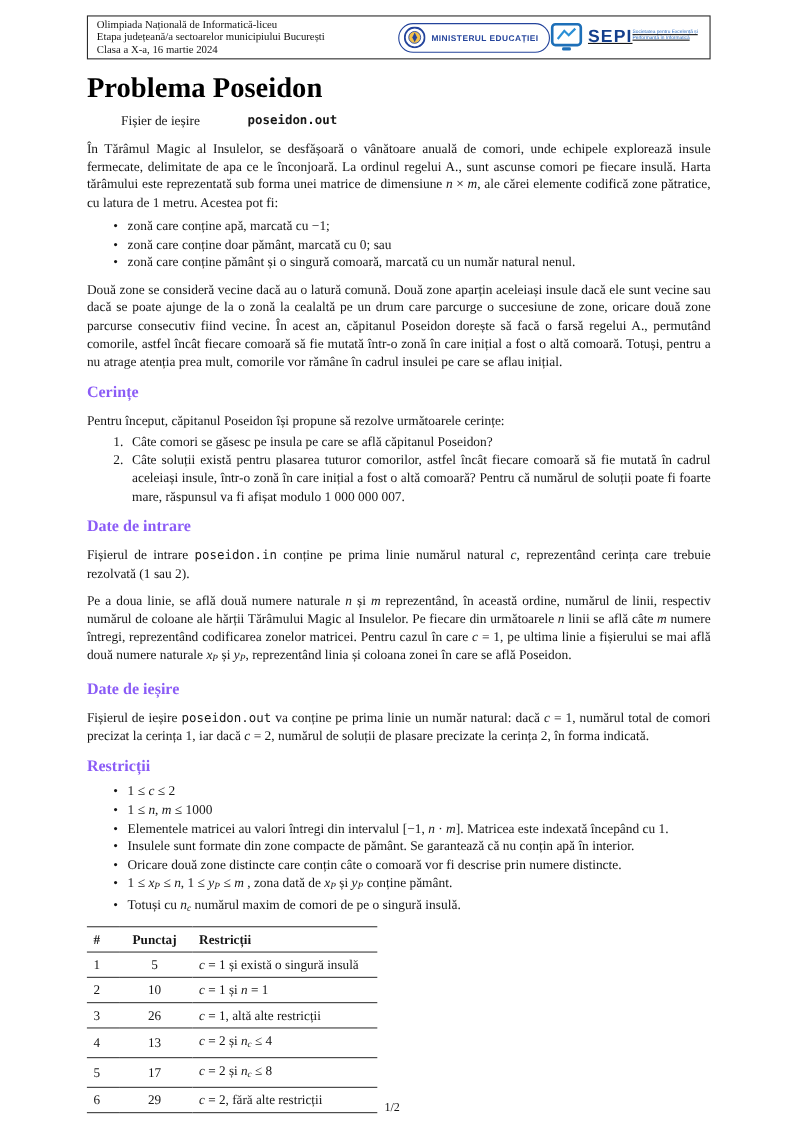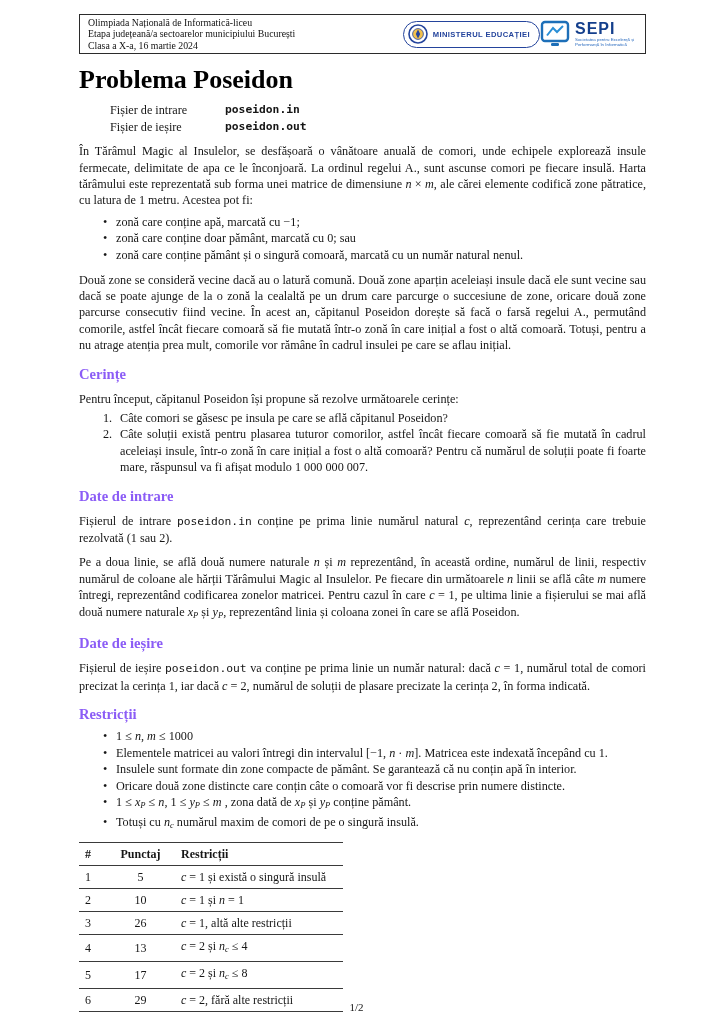--- a/index.html
+++ b/index.html
@@ -8,21 +8,21 @@
   .page { position:relative; width:725px; height:1024px; background:#ffffff; padding:14px 79px 0 79px; color:#161616; overflow:hidden; }
 
   
   .header-box { border:1px solid #2b2b2b; height:40px; display:flex; justify-content:space-between; align-items:center; padding:3px 8px 3px 8px; }
   .header-lines { display:flex; flex-direction:column; justify-content:center; }
   .hline { font-size:9.8px; line-height:11.6px; color:#111; }
   .logos { display:flex; align-items:center; gap:0; }
   .ministry-badge { display:flex; align-items:center; gap:5px; border:1.6px solid #24449c; border-radius:15px; padding:2px 9px 2px 4px; height:27px; background:#fff; }
   .ministry-badge span { font-family:"Liberation Sans", sans-serif; font-size:7.6px; font-weight:bold; color:#24449c; letter-spacing:0.4px; white-space:nowrap; }
   .sepi { display:flex; align-items:center; gap:5px; }
-  .sepi-text { display:flex; flex-direction:column; }
+  .sepi-text { display:flex; flex-direction:row;text-decoration:underline; }
   .sepi-name { font-family:"Liberation Sans", sans-serif; font-weight:bold; font-size:16px; line-height:16px; color:#143f8c; letter-spacing:1px; }
   .sepi-sub { font-family:"Liberation Sans", sans-serif; font-size:4.4px; line-height:5px; color:#2a6bbf; width:62px; }
 
   
   h1 { font-size:26px; line-height:26px; font-weight:bold; margin-top:13px; color:#000; }
   .files { margin-top:9px; margin-left:31px; }
   .file-row { display:flex; font-size:12.2px; line-height:16.6px; }
   .file-label { width:115px; }
   .mono { font-family:"DejaVu Sans Mono","Liberation Mono",monospace; font-size:11.3px; }
   .file-value { font-weight:bold; }
@@ -82,24 +82,20 @@
           <div class="sepi-sub">Societatea pentru Excelență și Performanță în Informatică</div>
         </div>
       </div>
     </div>
   </div>
 
   <h1>Problema Poseidon</h1>
 
   <div class="files">
     <div class="file-row">
-      <span class="file-label">Fișier de intrare</span>
-      <span class="file-value mono">poseidon.in</span>
-    </div>
-    <div class="file-row">
       <span class="file-label">Fișier de ieșire</span>
       <span class="file-value mono">poseidon.out</span>
     </div>
   </div>
 
   <p><span>În Tărâmul Magic al Insulelor, se desfășoară o vânătoare anuală de comori, unde echipele explorează insule fermecate, delimitate de apa ce le înconjoară. La ordinul regelui A., sunt ascunse comori pe fiecare insulă. Harta tărâmului este reprezentată sub forma unei matrice de dimensiune </span><span class="mi">n</span><span> × </span><span class="mi">m</span><span>, ale cărei elemente codifică zone pătratice, cu latura de 1 metru. Acestea pot fi:</span></p>
 
   <ul class="bullets">
     <li>zonă care conține apă, marcată cu −1;</li>
     <li>zonă care conține doar pământ, marcată cu 0; sau</li>
@@ -117,20 +113,21 @@
 
   <h2>Date de intrare</h2>
   <p><span>Fișierul de intrare </span><span class="mono">poseidon.in</span><span> conține pe prima linie numărul natural </span><span class="mi">c</span><span>, reprezentând cerința care trebuie rezolvată (1 sau 2).</span></p>
   <p><span>Pe a doua linie, se află două numere naturale </span><span class="mi">n</span><span> și </span><span class="mi">m</span><span> reprezentând, în această ordine, numărul de linii, respectiv numărul de coloane ale hărții Tărâmului Magic al Insulelor. Pe fiecare din următoarele </span><span class="mi">n</span><span> linii se află câte </span><span class="mi">m</span><span> numere întregi, reprezentând codificarea zonelor matricei. Pentru cazul în care </span><span class="mi">c</span><span> = 1, pe ultima linie a fișierului se mai află două numere naturale </span><span class="mi">x</span><span class="msub">P</span><span> și </span><span class="mi">y</span><span class="msub">P</span><span>, reprezentând linia și coloana zonei în care se află Poseidon.</span></p>
 
   <h2>Date de ieșire</h2>
   <p><span>Fișierul de ieșire </span><span class="mono">poseidon.out</span><span> va conține pe prima linie un număr natural: dacă </span><span class="mi">c</span><span> = 1, numărul total de comori precizat la cerința 1, iar dacă </span><span class="mi">c</span><span> = 2, numărul de soluții de plasare precizate la cerința 2, în forma indicată.</span></p>
 
   <h2>Restricții</h2>
   <ul class="bullets">
+    <li><span>1 ≤ </span><span class="mi">c</span><span> ≤ 2</span></li>
     <li><span>1 ≤ </span><span class="mi">n</span><span>, </span><span class="mi">m</span><span> ≤ 1000</span></li>
     <li><span>Elementele matricei au valori întregi din intervalul [−1, </span><span class="mi">n</span><span> · </span><span class="mi">m</span><span>]. Matricea este indexată începând cu 1.</span></li>
     <li><span>Insulele sunt formate din zone compacte de pământ. Se garantează că nu conțin apă în interior.</span></li>
     <li><span>Oricare două zone distincte care conțin câte o comoară vor fi descrise prin numere distincte.</span></li>
     <li><span>1 ≤ </span><span class="mi">x</span><span class="msub">P</span><span> ≤ </span><span class="mi">n</span><span>, 1 ≤ </span><span class="mi">y</span><span class="msub">P</span><span> ≤ </span><span class="mi">m</span><span> , zona dată de </span><span class="mi">x</span><span class="msub">P</span><span> și </span><span class="mi">y</span><span class="msub">P</span><span> conține pământ.</span></li>
     <li><span>Totuși cu </span><span class="mi">n</span><span class="msub">c</span><span> numărul maxim de comori de pe o singură insulă.</span></li>
   </ul>
 
   <table class="score-table">
     <thead>

